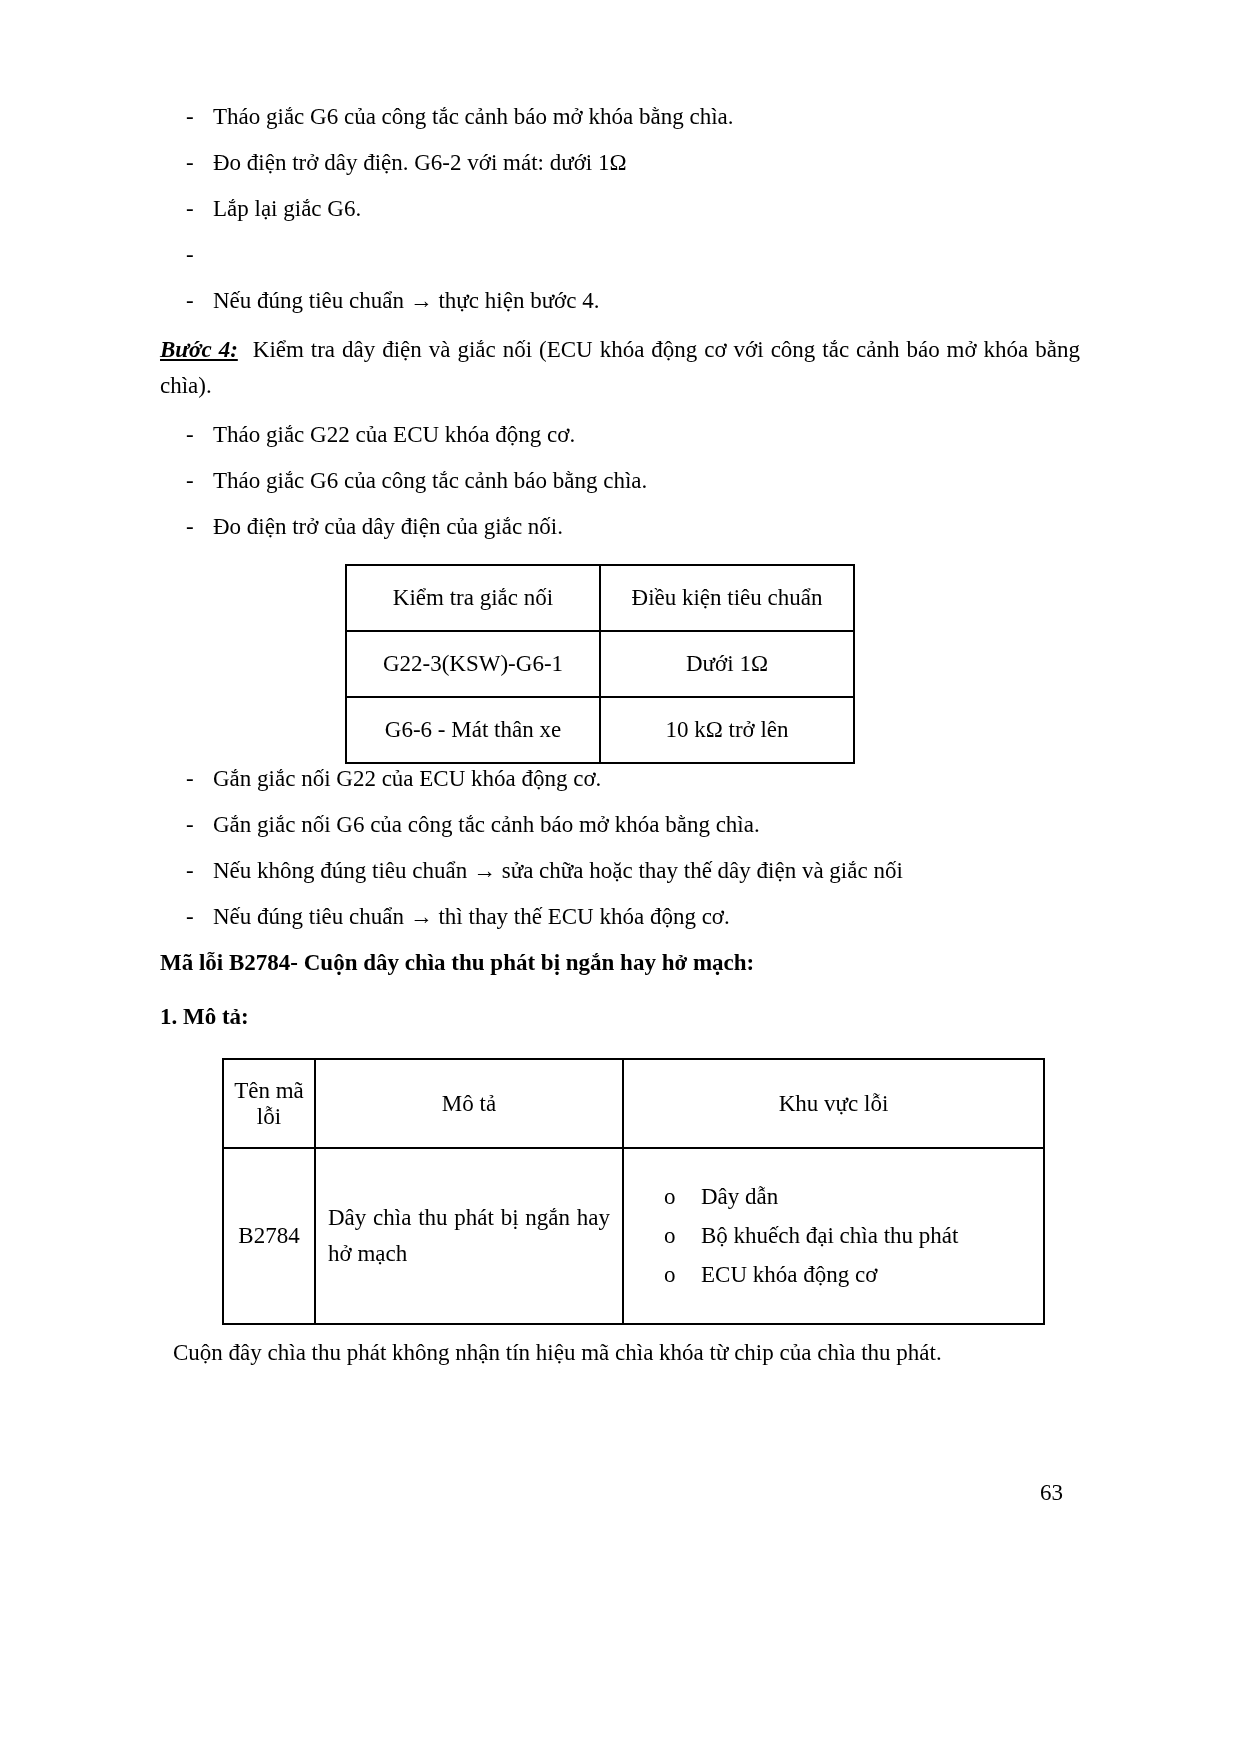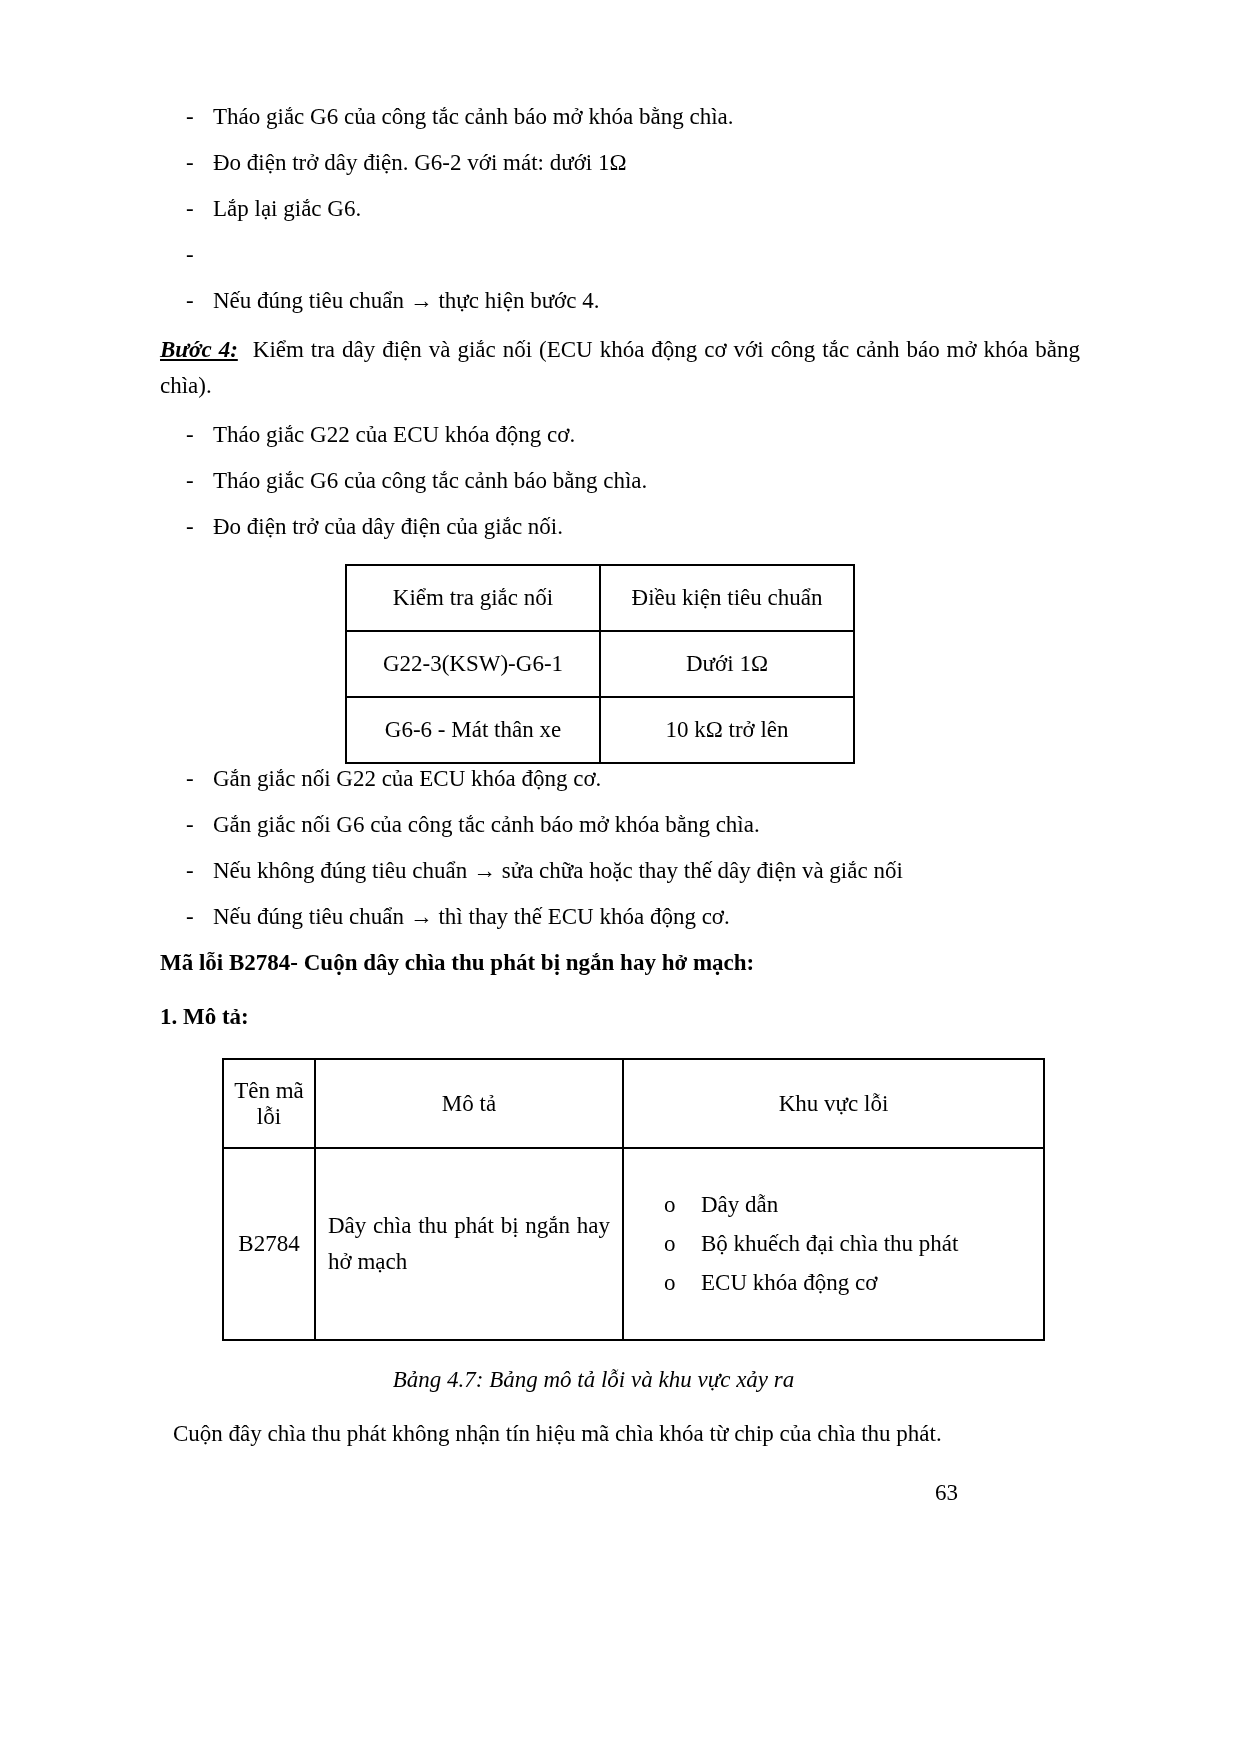--- a/index.html
+++ b/index.html
@@ -63,28 +63,28 @@
   .t47 td {
     border: 2px solid #000;
     vertical-align: middle;
   }
   .t47 .c1 { width: 88px; }
   .t47 .c2 { width: 282px; }
   .t47 .c3 { width: 373px; }
   .t47 .hrow td { height: 85px; text-align: center; }
   .t47 .brow td { height: 158px; }
   .t47 .code-cell { text-align: center; }
-  .t47 .desc-cell { padding: 16px 12px; text-align: justify; line-height: 36px; }
+  .t47 .desc-cell { padding: 0 12px; text-align: justify; line-height: 36px; }
   .t47 .area-cell { padding: 8px 6px 8px 40px; }
   .area-item { display: flex; margin: 9px 0; line-height: 30px; }
   .area-item .marker { width: 37px; flex: none; }
   .closing { line-height: 30px; margin: 13px; }
   .page-number {
     position: absolute;
-    left: 935px;
+    left: 1040px;
     top: 1478px;
     line-height: 30px;
   }
 </style>
 </head>
 <body>
 
 <div class="page">
 
   <div class="bullet">
@@ -179,19 +179,18 @@
             <span>Bộ khuếch đại chìa thu phát</span>
           </div>
           <div class="area-item">
             <span class="marker">o</span>
             <span>ECU khóa động cơ</span>
           </div>
         </td>
       </tr>
     </tbody>
   </table>
-  <div class="caption caption47">Bảng 4.7: Bảng mô tả lỗi và khu vực xảy ra</div>
 
   <p class="closing">Cuộn đây chìa thu phát không nhận tín hiệu mã chìa khóa từ chip của chìa thu phát.</p>
 
   <div class="page-number">63</div>
 
 </div>
 
 </body></html>

